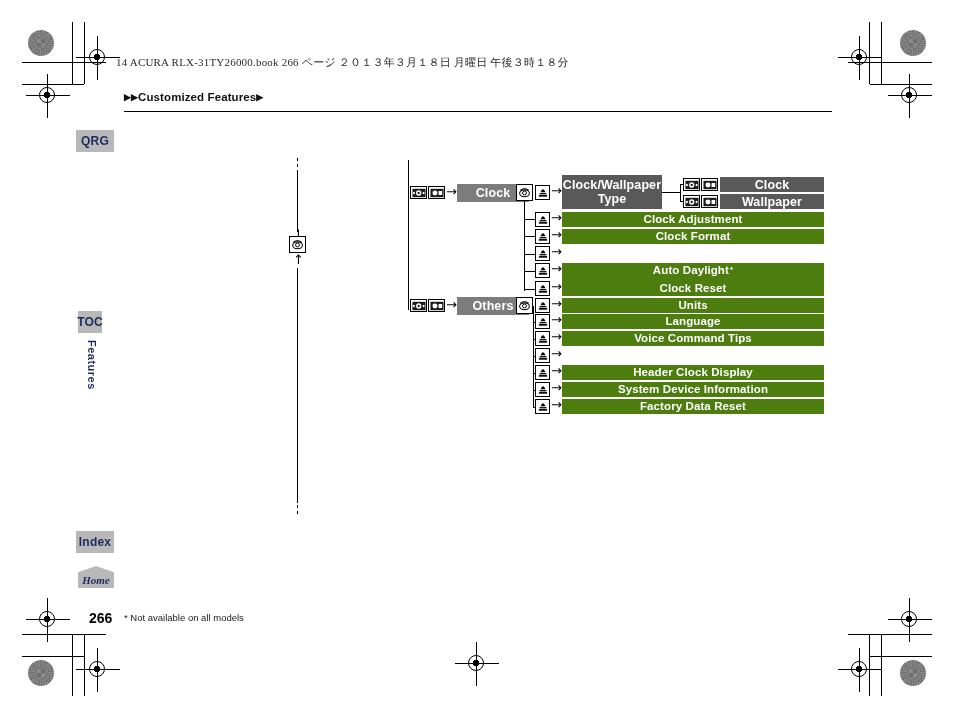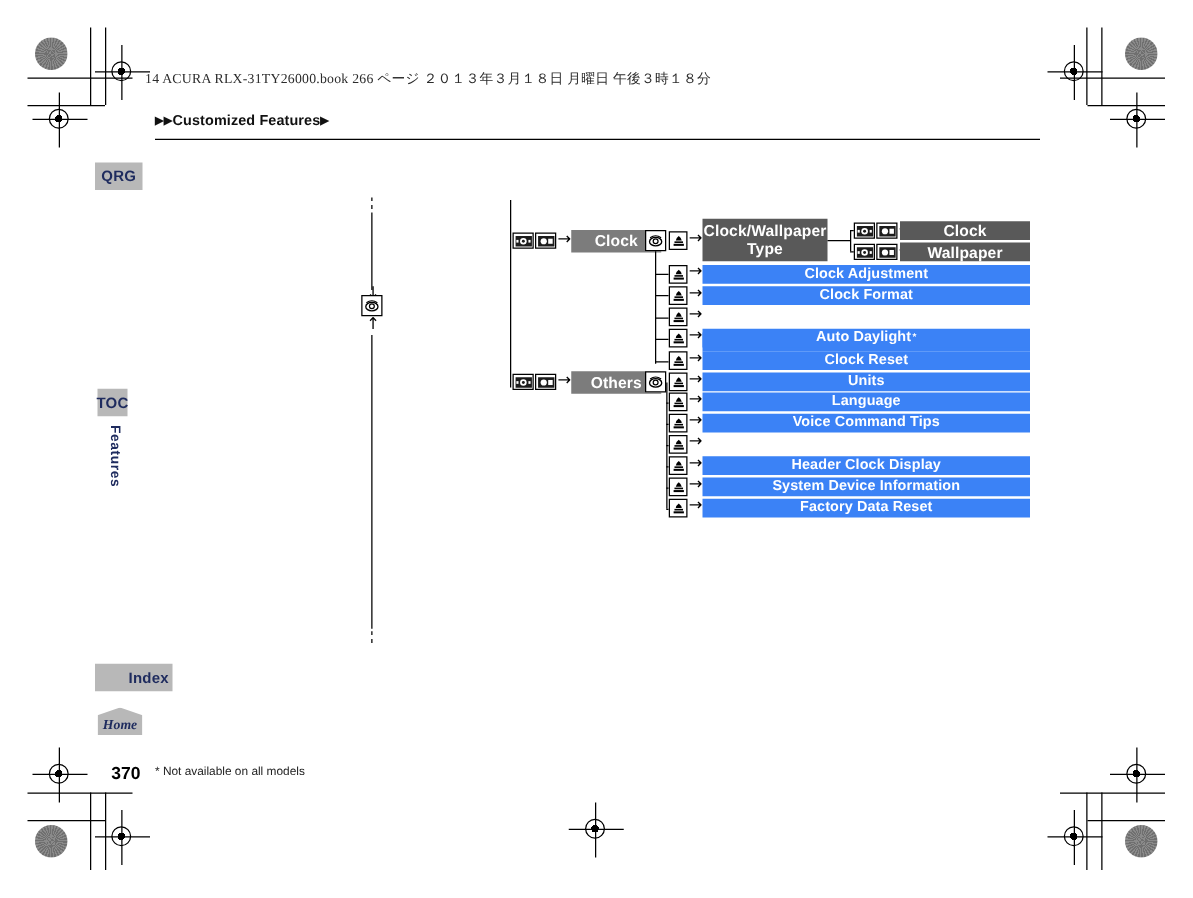--- a/index.html
+++ b/index.html
@@ -96,21 +96,21 @@
     color: #1e2b5e;
     font-size: 12px;
     font-weight: 700;
     display: flex;
     align-items: center;
     justify-content: center;
     letter-spacing: 0.2px;
   }
   #tab-qrg   { left: 76px; top: 130px; width: 38px; height: 22px; text-align: center; }
   #tab-toc   { left: 78px; top: 311px; width: 24px; height: 22px; }
-  #tab-index { left: 76px; top: 531px; width: 38px; height: 22px; padding-left: 24px; }
+  #tab-index { left: 76px; top: 531px; width: 38px; height: 22px; }
 
   .vertical-label {
     position: absolute;
     left: 86px;
     top: 340px;
     font-size: 11px;
     font-weight: 600;
     color: #1e2b5e;
     writing-mode: vertical-rl;
     letter-spacing: 0.5px;
@@ -159,21 +159,21 @@
   
   #diagram {
     position: absolute;
     left: 0;
     top: 0;
     width: 954px;
     height: 718px;
   }
   .bar {
     position: absolute;
-    background: #3b82f6;
+    background: #4d7c0f;
     color: #fff;
     font-size: 11.5px;
     font-weight: 700;
     display: flex;
     align-items: center;
     justify-content: center;
     letter-spacing: 0.1px;
     box-sizing: border-box;
     text-align: center;
     line-height: 1.12;
@@ -283,21 +283,21 @@
     <span>TOC</span>
   </div>
 <div class="vertical-label">Features</div>
 <div class="tab" id="tab-index">
     <span>Index</span>
   </div>
 <div id="home-button">
     <span>Home</span>
   </div>
 
-<div class="page-number">370</div>
+<div class="page-number">266</div>
 <div class="footnote">* Not available on all models</div>
 
 <div id="diagram">
 
   <div class="dashline" style="left:297px;top:158px;height:10px;"></div>
   <div class="solidline" style="left:297px;top:170px;height:62px;"></div>
   <div class="arrow-head" style="left:293px;top:228px;">↓</div>
   <div class="chip" style="left:289px;top:236px;width:17px;height:17px;">
     <svg width="13" height="13" viewBox="0 0 16 16" aria-hidden="true">
       <ellipse cx="8" cy="9" rx="6" ry="4.2" fill="none" stroke="#000" stroke-width="1.3"></ellipse>

